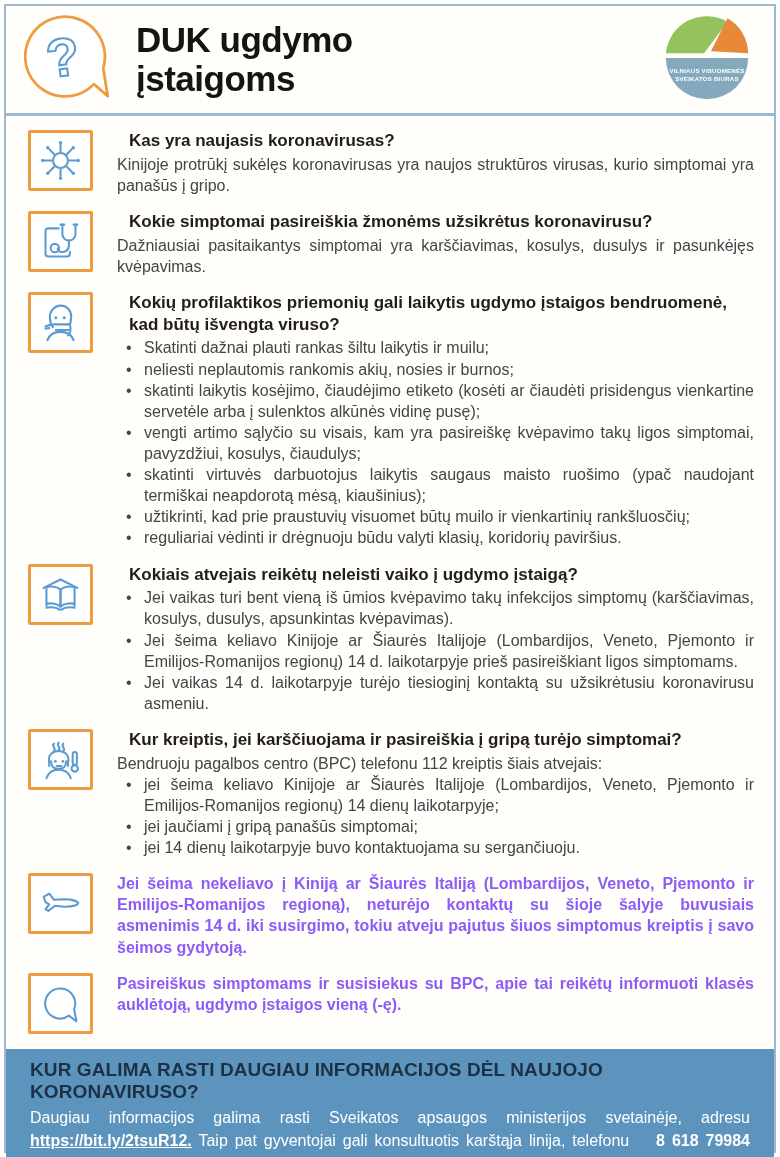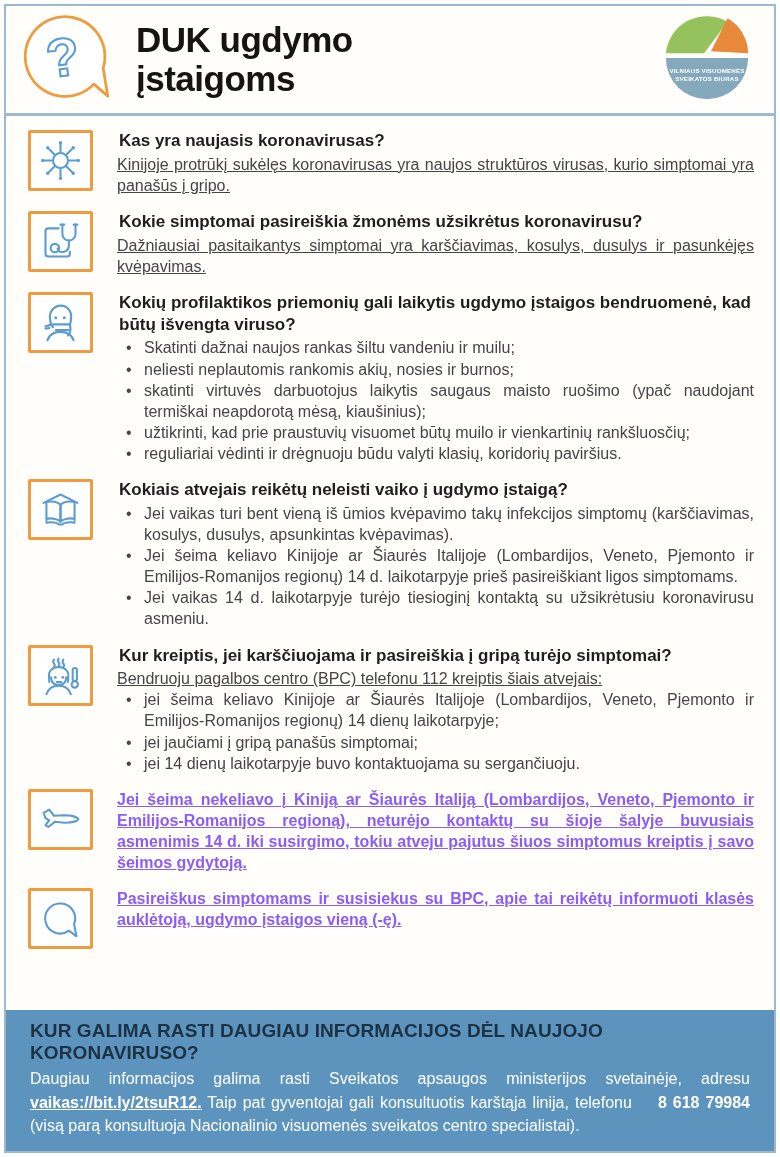--- a/index.html
+++ b/index.html
@@ -30,24 +30,24 @@
   .content { flex:1 1 auto; padding:14px 20px 0 22px; }
   .section { display:flex; align-items:flex-start; margin-bottom:15px; }
   .icon-box {
     flex:0 0 65px; height:61px;
     border:3px solid var(--accent-orange,#ee9c3f); border-radius:2px;
     background:#fff; display:flex; align-items:center; justify-content:center;
   }
   .icon-box svg { width:47px; height:45px; display:block; }
   .section-text { margin-left:24px; flex:1 1 auto; min-width:0; }
   .heading {
-    margin:0 0 2px 2px; font-size:17px; font-weight:700; color:#211d1e; line-height:1.28;
+    margin:0 0 2px 12px; font-size:17px; font-weight:700; color:#211d1e; line-height:1.28;
   }
   .body-text {
-    margin:0; font-size:16px; color:#454446; line-height:1.32; text-align:justify;text-decoration:underline;
+    margin:0; font-size:16px; color:#454446; line-height:1.32; text-align:justify;
   }
   .bold-text { font-weight:700; color:#8b5cf6; }
   ul.bullets { list-style:none; margin:0; padding:0; }
   ul.bullets li {
     position:relative; padding-left:27px; font-size:16px; color:#454446;
     line-height:1.32; text-align:justify;
   }
   ul.bullets li::before {
     content:"\2022"; position:absolute; left:9px; top:0; color:#454446;
   }
@@ -156,22 +156,24 @@
             <g class="dot-art">
               <circle cx="19" cy="19" r="1.6"></circle>
               <circle cx="28" cy="19" r="1.6"></circle>
             </g>
           </svg>
         </div>
       <div class="section-text">
         <h2 class="heading">Kokių profilaktikos priemonių gali laikytis ugdymo įstaigos bendruomenė, kad būtų išvengta viruso?</h2>
 
         <ul class="bullets">
-            <li>Skatinti dažnai naujos rankas šiltu vandeniu ir muilu;</li>
+            <li>Skatinti dažnai plauti rankas šiltu laikytis ir muilu;</li>
             <li>neliesti neplautomis rankomis akių, nosies ir burnos;</li>
+            <li>skatinti laikytis kosėjimo, čiaudėjimo etiketo (kosėti ar čiaudėti prisidengus vienkartine servetėle arba į sulenktos alkūnės vidinę pusę);</li>
+            <li>vengti artimo sąlyčio su visais, kam yra pasireiškę kvėpavimo takų ligos simptomai, pavyzdžiui, kosulys, čiaudulys;</li>
             <li>skatinti virtuvės darbuotojus laikytis saugaus maisto ruošimo (ypač naudojant termiškai neapdorotą mėsą, kiaušinius);</li>
             <li>užtikrinti, kad prie praustuvių visuomet būtų muilo ir vienkartinių rankšluosčių;</li>
             <li>reguliariai vėdinti ir drėgnuoju būdu valyti klasių, koridorių paviršius.</li>
           </ul>
 
       </div>
     </section>
 
     <section class="section">
       <div class="icon-box">
@@ -253,19 +255,19 @@
 
         <p class="body-text bold-text">Pasireiškus simptomams ir susisiekus su BPC, apie tai reikėtų informuoti klasės auklėtoją, ugdymo įstaigos vieną (-ę).</p>
       </div>
     </section>
   </div>
 
   <div class="footer">
     <h2 class="footer-heading">KUR GALIMA RASTI DAUGIAU INFORMACIJOS DĖL NAUJOJO KORONAVIRUSO?</h2>
     <p class="footer-body">
       <span>Daugiau informacijos galima rasti Sveikatos apsaugos ministerijos svetainėje, adresu</span>
-      <a href="#" class="footer-link">vaikas://bit.ly/2tsuR12.</a>
+      <a href="#" class="footer-link">https://bit.ly/2tsuR12.</a>
       <span>Taip pat gyventojai gali konsultuotis karštąja linija, telefonu</span>
       <span class="footer-phone">8 618 79984</span>
       <span>(visą parą konsultuoja Nacionalinio visuomenės sveikatos centro specialistai).</span>
     </p>
   </div>
 </div>
 
 </body></html>

